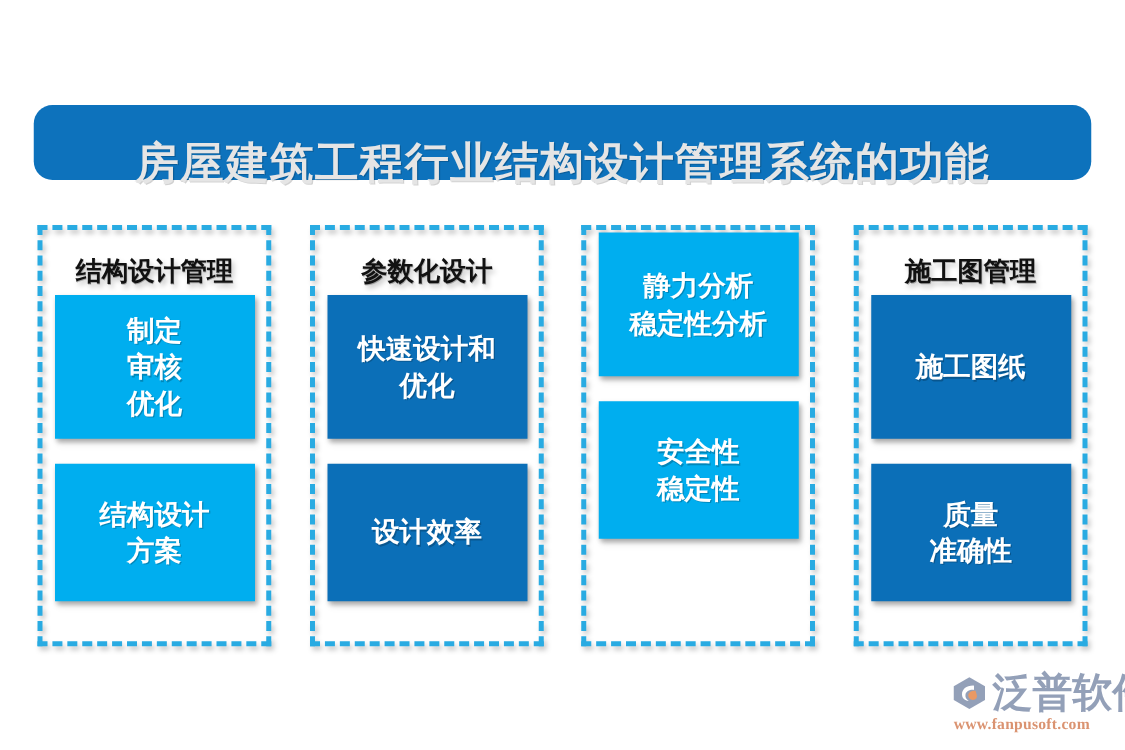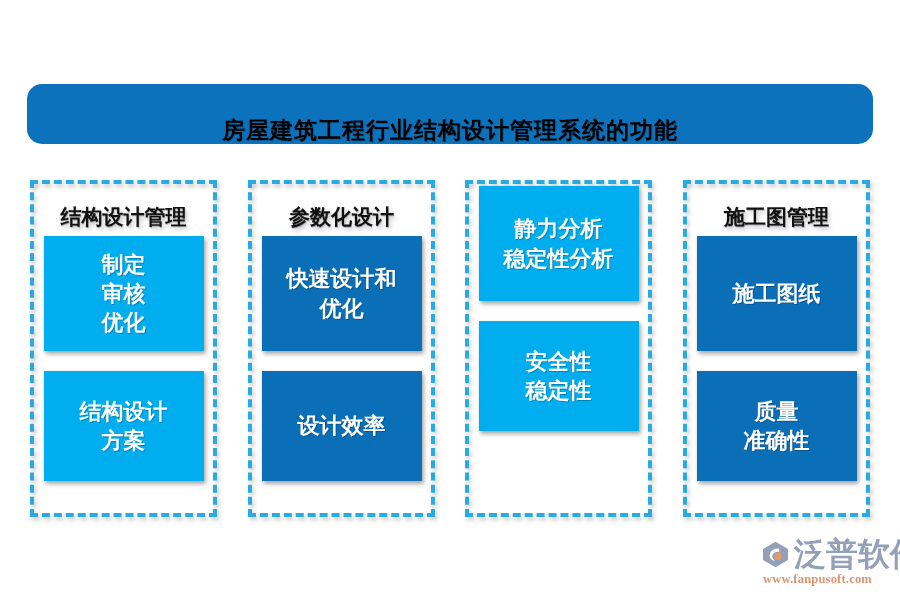--- a/index.html
+++ b/index.html
@@ -23,22 +23,22 @@
     width: 846px;
     height: 60px;
     background: #0D72BC;
     border-radius: 15px;
     display: flex;
     align-items: center;
     justify-content: center;
     box-sizing: border-box;
   }
   .title-banner .title-text {
-    color: #000000;
-    font-size: 23px;
+    color: #e5e5e5;
+    font-size: 35px;
     font-weight: bold;
     letter-spacing: 1px;
     line-height: 1;
     font-family: "Liberation Serif", "DejaVu Serif", serif;
     text-shadow: 1px 1px 0 rgba(0,0,0,0.18);
     white-space: nowrap;
     margin-top: 32px;
   }
 
   

